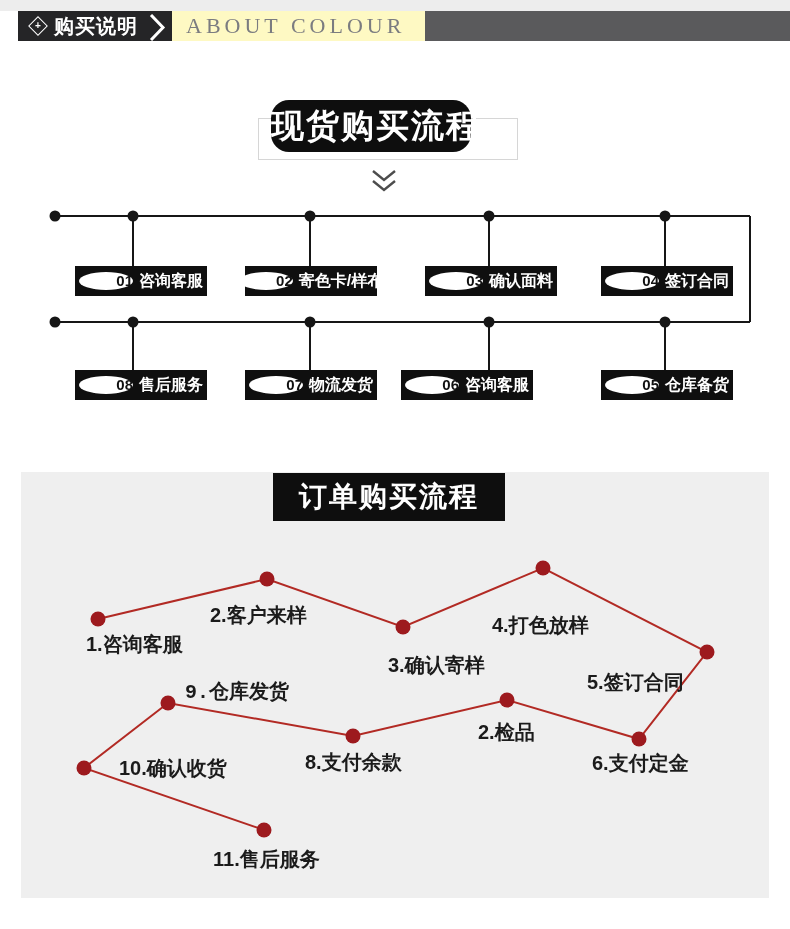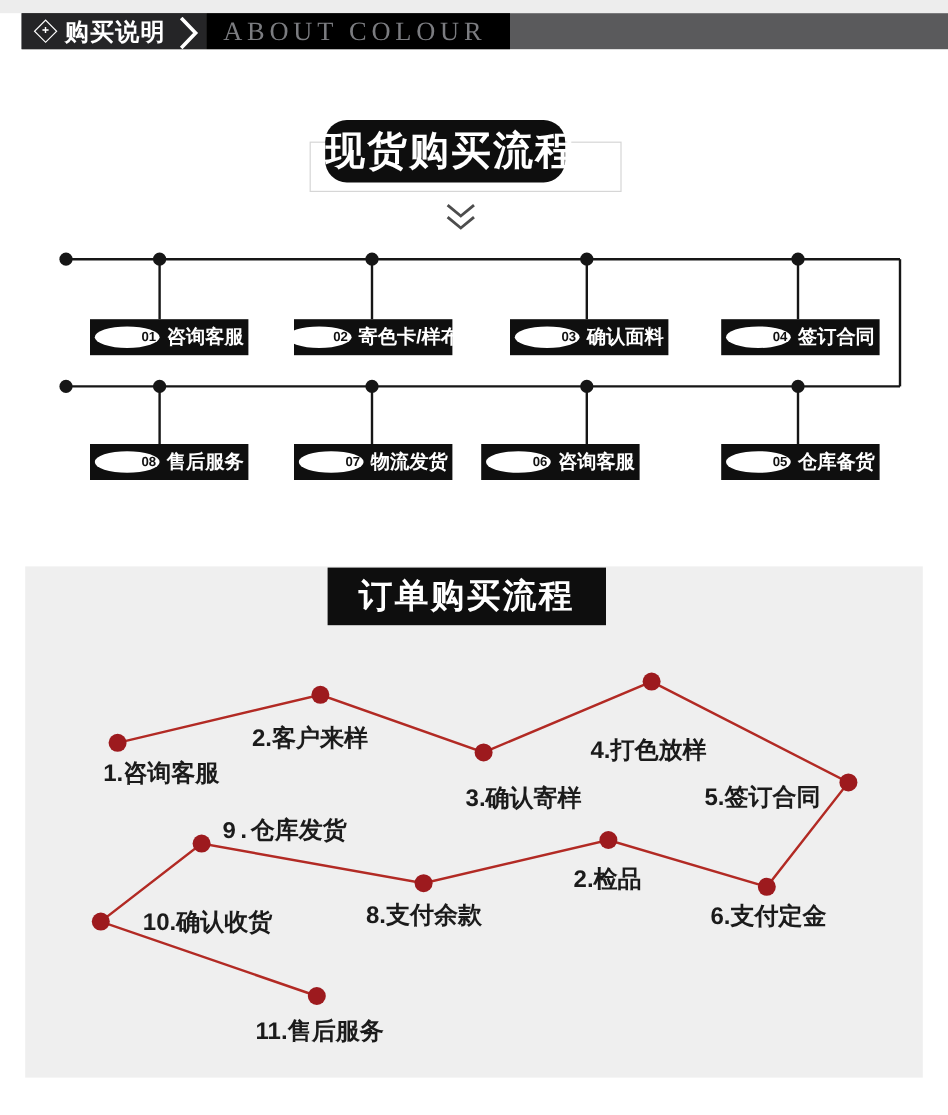--- a/index.html
+++ b/index.html
@@ -22,21 +22,21 @@
     transform:rotate(45deg);flex:0 0 auto;margin-right:2px;
   }
   .diamond-icon .plus{
     position:absolute;left:0;top:0;width:12px;height:12px;
     transform:rotate(-45deg);color:#fff;font-size:10px;line-height:12px;
     text-align:center;font-weight:bold;
   }
   .header-badge-label{font-size:20px;font-weight:600;letter-spacing:1px;white-space:nowrap;}
   .header-chevron{display:block;margin:2px 2px 0 4px;}
   .about-box{
-    background:#000000;color:#7b7c80;display:flex;align-items:center;
+    background:#fef9c3;color:#7b7c80;display:flex;align-items:center;
     padding:0 20px 0 14px;font-family:"Liberation Serif","DejaVu Serif",serif;
     font-size:22px;letter-spacing:4px;white-space:nowrap;min-width:195px;
   }
   
   .title1-outline{
     position:absolute;left:258px;top:118px;width:260px;height:42px;
     background:#ffffff;border:1px solid #d6d6d6;box-sizing:border-box;
   }
   .title1-black{
     position:absolute;left:271px;top:100px;width:200px;height:52px;
@@ -46,21 +46,21 @@
   .down-chevrons{position:absolute;left:371px;top:169px;}
   
   .stock-svg{position:absolute;left:0;top:0;width:790px;height:460px;}
   .flow-box{
     position:absolute;width:132px;height:30px;background:#0f0f0f;color:#fff;
     display:flex;align-items:center;justify-content:center;gap:6px;
     font-size:16px;font-weight:600;white-space:nowrap;
   }
   .step-num{
     width:18px;height:18px;border-radius:50%;background:#ffffff;color:#111;
-    font-size:11px;font-weight:bold;line-height:18px;text-align:center;flex:0 0 auto;padding-left:36px;
+    font-size:15px;font-weight:bold;line-height:18px;text-align:right;flex:0 0 auto;padding-left:36px;
   }
   
   .order-panel{
     position:absolute;left:21px;top:472px;width:748px;height:426px;background:#efefef;
   }
   .title2-black{
     position:absolute;left:252px;top:1px;width:232px;height:48px;
     background:#0e0e0e;color:#fff;font-size:28px;font-weight:bold;
     letter-spacing:2px;text-align:center;line-height:48px;white-space:nowrap;
   }
@@ -169,21 +169,21 @@
         <circle cx="147" cy="231" r="7.5" fill="#9d1a1e"></circle>
         <circle cx="63" cy="296" r="7.5" fill="#9d1a1e"></circle>
         <circle cx="243" cy="358" r="7.5" fill="#9d1a1e"></circle>
       </svg>
     <div class="title2-black">订单购买流程</div>
     <div id="order-labels">
         <div class="order-label" style="left: 65px; top: 159px;">1.咨询客服</div>
         <div class="order-label" style="left: 189px; top: 130px;">2.客户来样</div>
         <div class="order-label" style="left: 334px; top: 180px; margin-left: 33px;">3.确认寄样</div>
         <div class="order-label" style="left: 471px; top: 140px;">4.打色放样</div>
-        <div class="order-label" style="left: 566px; top: 179px;">5.签订合同</div>
+        <div class="order-label" style="left: 566px; top: 197px;">5.签订合同</div>
         <div class="order-label" style="left: 571px; top: 278px;">6.支付定金</div>
         <div class="order-label" style="left: 457px; top: 247px;">2.检品</div>
         <div class="order-label" style="left: 284px; top: 277px;">8.支付余款</div>
         <div class="order-label" style="left: 164px; top: 206px; font-family: Liberation Mono, monospace;">9.仓库发货</div>
         <div class="order-label" style="left: 98px; top: 283px;">10.确认收货</div>
         <div class="order-label" style="left: 192px; top: 374px;">11.售后服务</div>
       </div>
   </div>
 
 </div>

